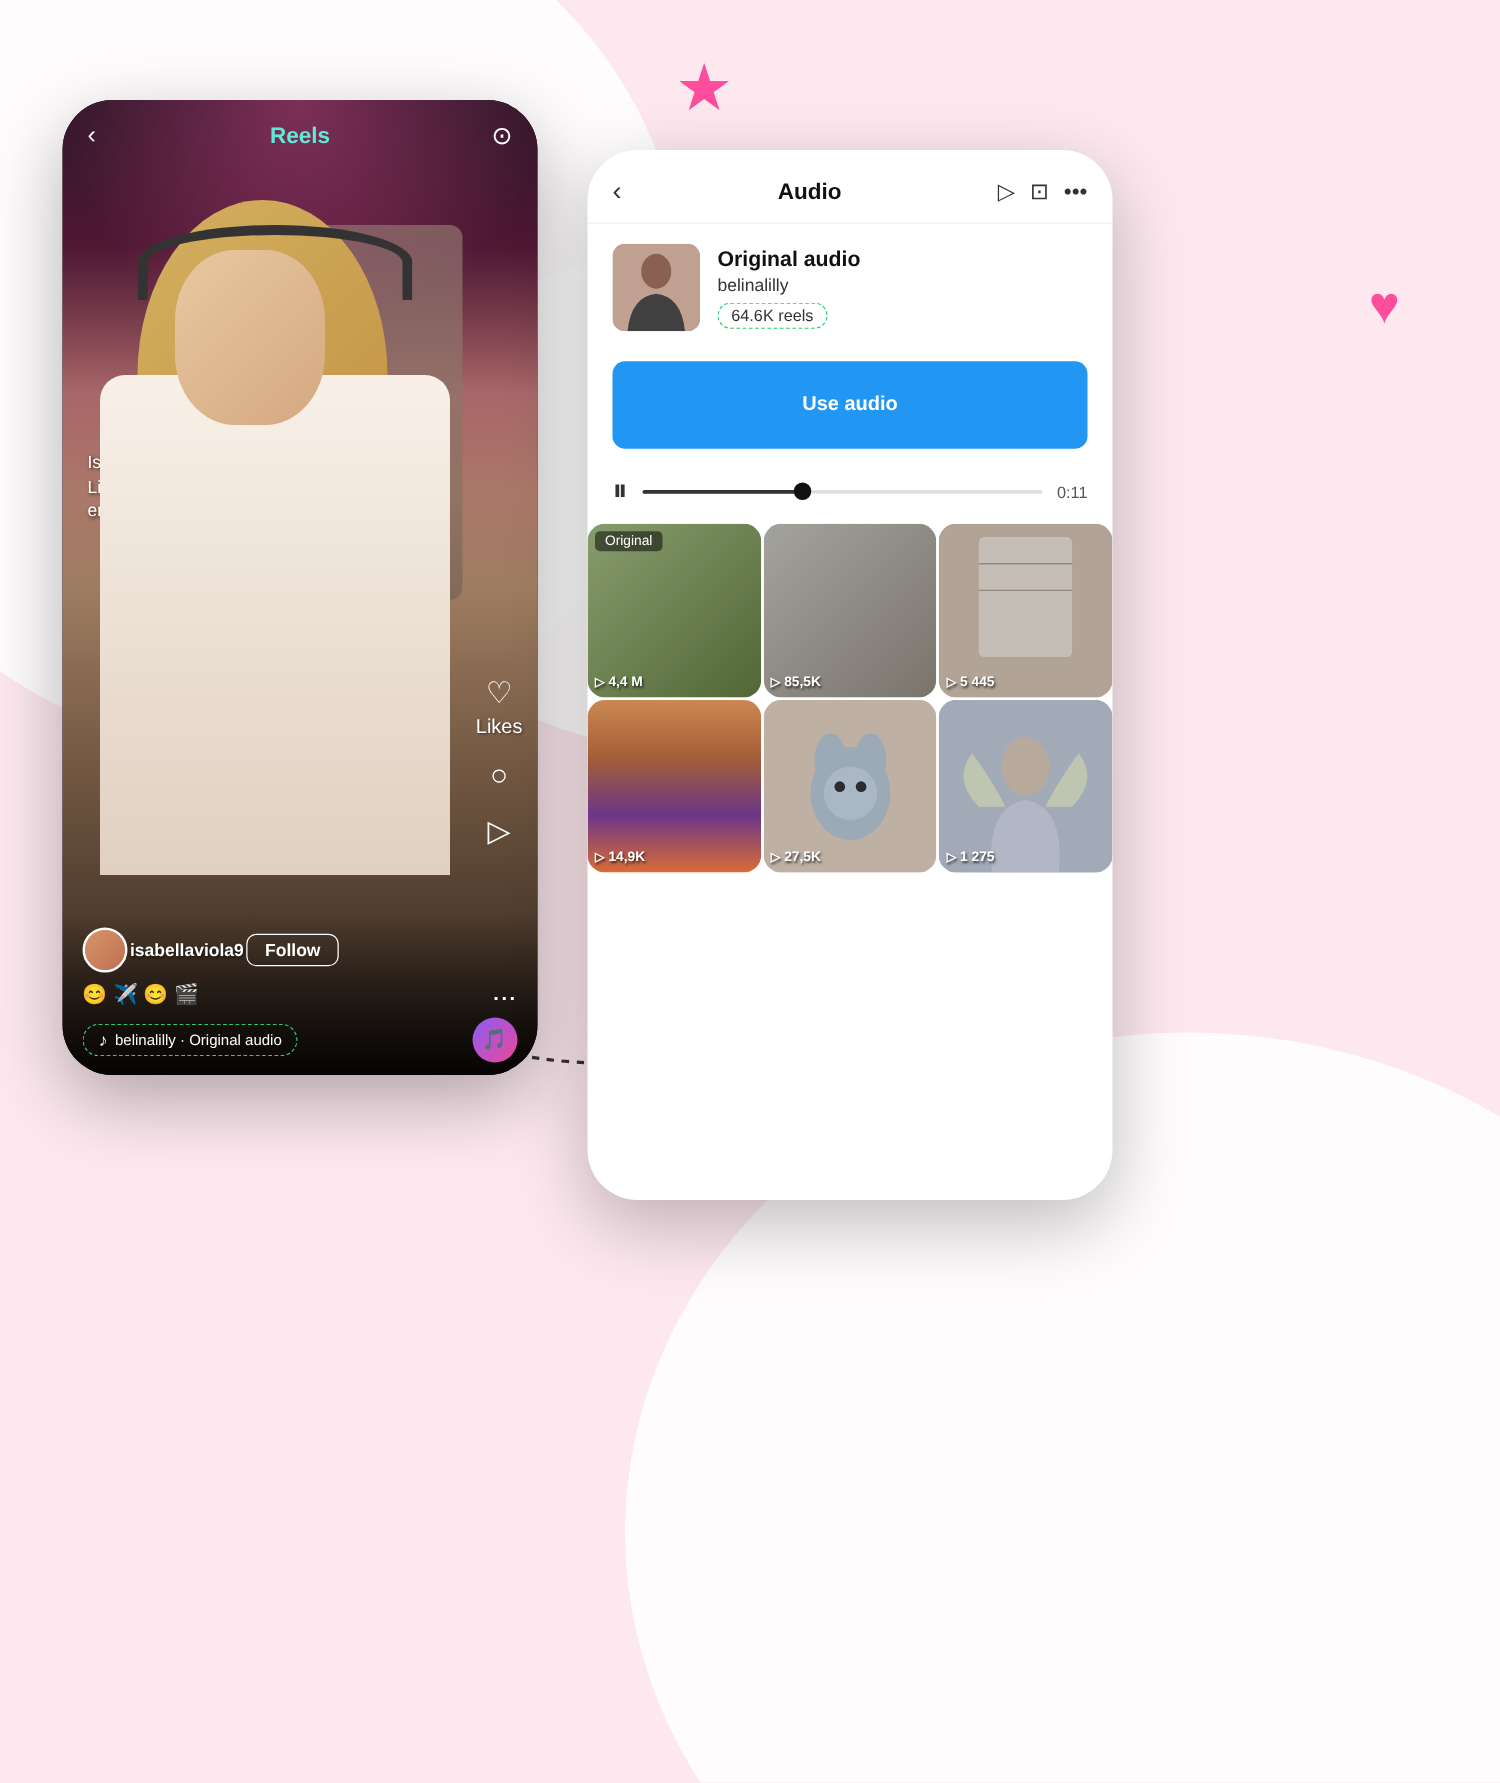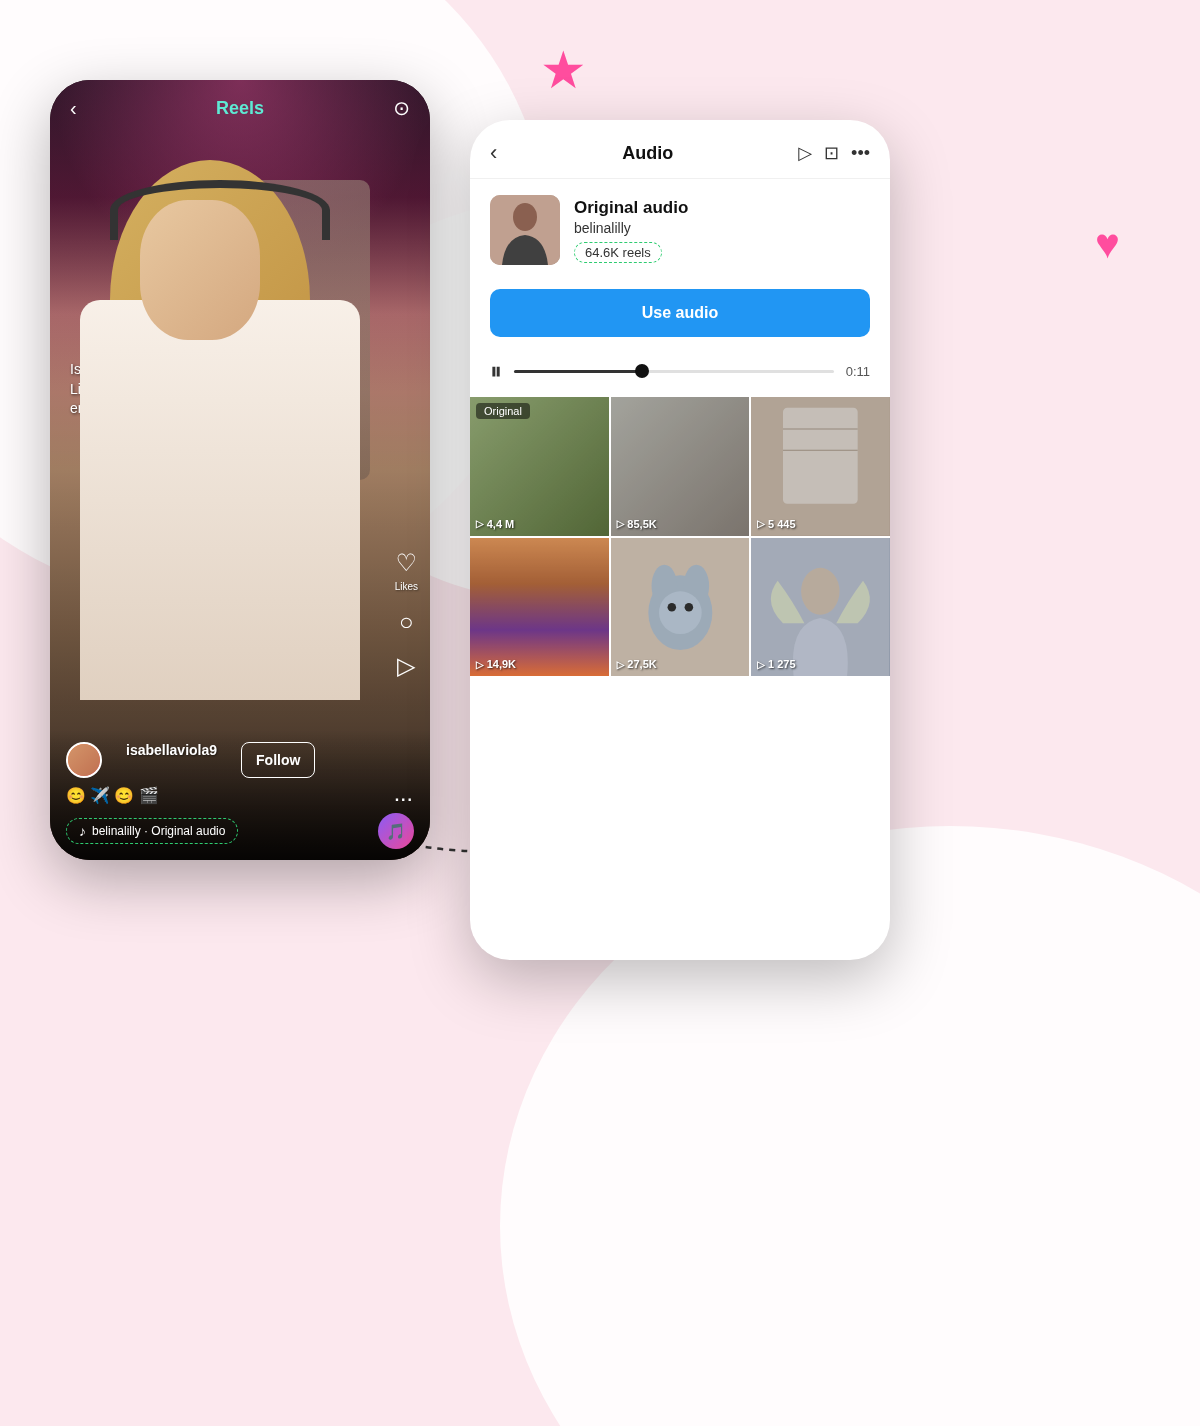--- a/index.html
+++ b/index.html
@@ -150,36 +150,37 @@
       gap: 4px;
       color: white;
       cursor: pointer;
     }
 
     .action-icon {
       font-size: 24px;
     }
 
     .action-label {
-      font-size: 10px;
+      font-size: 16px;
       color: white;
       text-shadow: 1px 1px 2px rgba(0,0,0,0.5);
     }
 
     .phone1-bottom {
       position: absolute;
       bottom: 0; left: 0; right: 0;
       height: 130px;
       background: linear-gradient(to top, rgba(0,0,0,0.85) 0%, transparent 100%);
       padding: 12px 16px;
     }
 
     .user-row {
       display: flex;
-      gap: 24px;
+      align-items: center;
+      gap: 2px;
       margin-bottom: 8px;
     }
 
     .user-avatar {
       width: 36px;
       height: 36px;
       border-radius: 50%;
       background: linear-gradient(135deg, #f09040, #e06080);
       border: 2px solid white;
       display: flex;
@@ -361,21 +362,21 @@
     }
 
     .use-audio-btn {
       margin: 8px 20px;
       background: #2196f3;
       color: white;
       font-size: 16px;
       font-weight: 600;
       border: none;
       border-radius: 10px;
-      padding: 15px;
+      padding: 26px;
       width: calc(100% - 40px);
       cursor: pointer;
       text-align: center;
     }
 
     .audio-player {
       display: flex;
       align-items: center;
       gap: 12px;
       padding: 12px 20px;
@@ -421,20 +422,21 @@
     .video-grid {
       display: grid;
       grid-template-columns: repeat(3, 1fr);
       gap: 2px;
     }
 
     .grid-item {
       position: relative;
       aspect-ratio: 1;
       overflow: hidden;
+      border-radius: 14px;
     }
 
     .grid-overlay {
       position: absolute;
       inset: 0;
       background: rgba(0,0,0,0.15);
     }
 
     .grid-badge {
       position: absolute;

